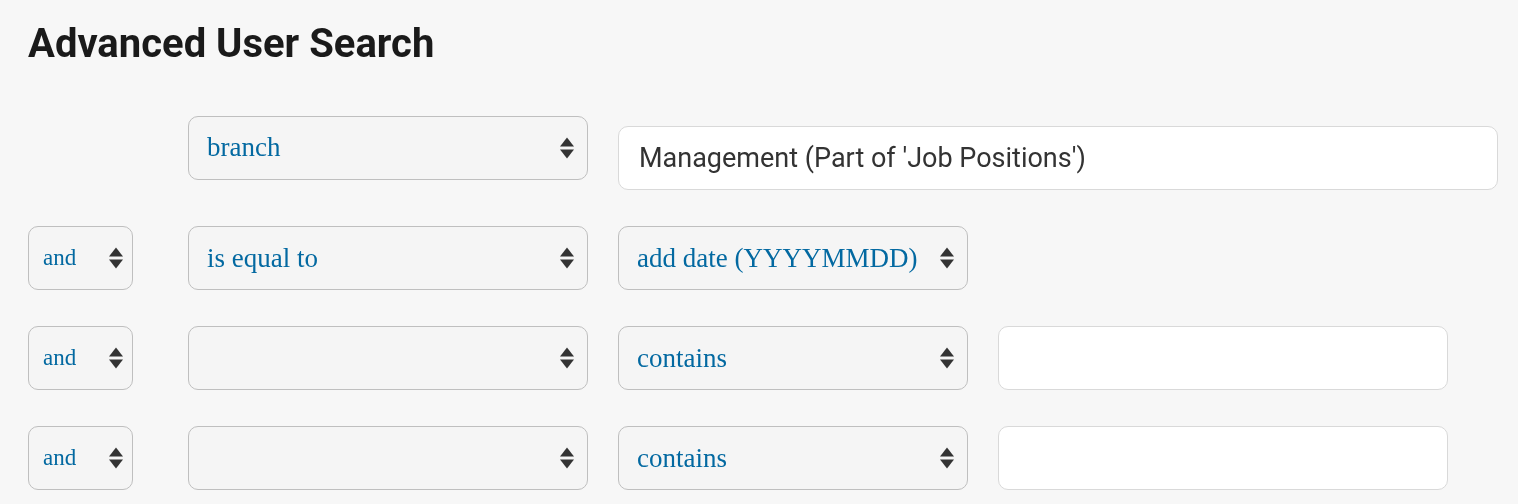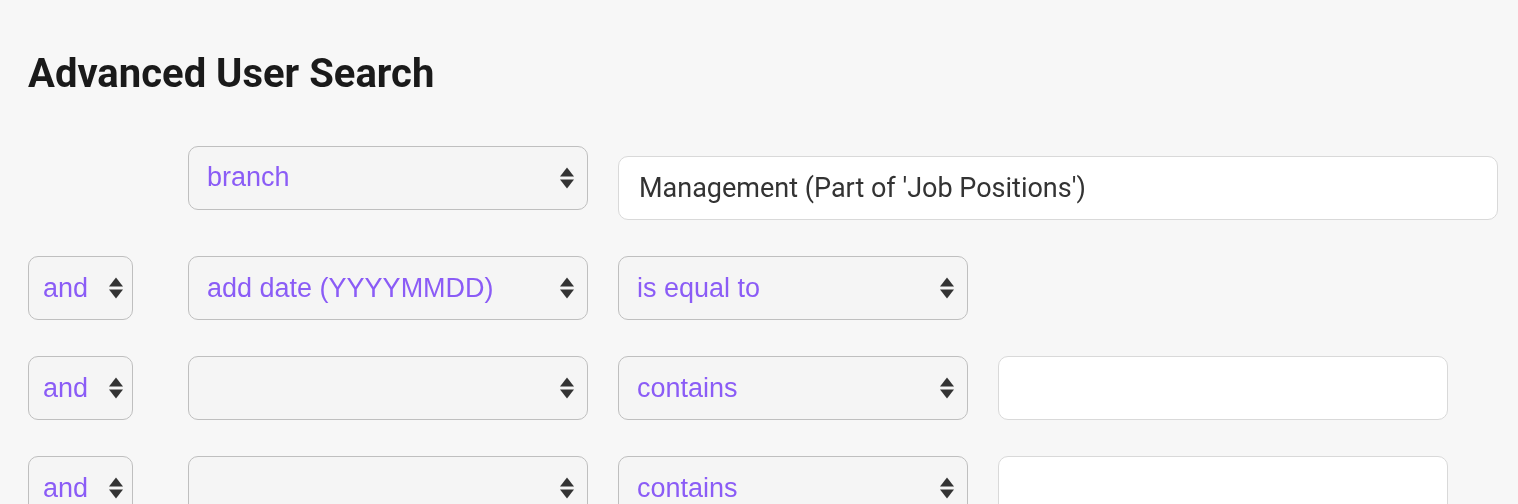--- a/index.html
+++ b/index.html
@@ -11,21 +11,20 @@
       font-family: -apple-system, BlinkMacSystemFont, "Segoe UI", Roboto, Helvetica, Arial, sans-serif;
       background: #f7f7f7;
       padding: 20px 28px;
       width: 1518px;
     }
     h1 {
       font-size: 40px;
       font-weight: 700;
       color: #1a1a1a;
       margin-bottom: 38px;
-      margin-top: 30px;
     }
     .rows {
       display: flex;
       flex-direction: column;
       gap: 36px;
     }
     .row {
       display: grid;
       grid-template-columns: 130px 400px 350px 450px;
       gap: 30px;
@@ -43,30 +42,30 @@
       width: 105px;
     }
     .select-btn {
       width: 100%;
       height: 64px;
       background: #f5f5f5;
       border: 1px solid #bfbfbf;
       border-radius: 10px;
       padding: 0 46px 0 18px;
       font-size: 27px;
-      color: #8b5cf6;
+      color: #0369a1;
       text-align: left;
       cursor: pointer;
-      font-family: Liberation Sans, sans-serif;
+      font-family: Liberation Serif, serif;
       display: flex;
       align-items: center;
     }
     .select-wrap.small .select-btn {
       padding: 0 38px 0 14px;
-      font-size: 27px;
+      font-size: 23px;
     }
     .spinner {
       position: absolute;
       right: 14px;
       top: 50%;
       transform: translateY(-50%);
       display: flex;
       flex-direction: column;
       gap: 3px;
       pointer-events: none;
@@ -136,31 +135,31 @@
         <span>and</span>
       </button>
       <span class="spinner">
         <span class="tri-up"></span>
           <span class="tri-down"></span>
       </span>
     </div>
 
     <div class="select-wrap">
       <button class="select-btn">
+        <span>is equal to</span>
+      </button>
+      <span class="spinner">
+        <span class="tri-up"></span>
+          <span class="tri-down"></span>
+      </span>
+    </div>
+
+    <div class="select-wrap">
+      <button class="select-btn">
         <span>add date (YYYYMMDD)</span>
-      </button>
-      <span class="spinner">
-        <span class="tri-up"></span>
-          <span class="tri-down"></span>
-      </span>
-    </div>
-
-    <div class="select-wrap">
-      <button class="select-btn">
-        <span>is equal to</span>
       </button>
       <span class="spinner">
         <span class="tri-up"></span>
           <span class="tri-down"></span>
       </span>
     </div>
 
   </div>
 
   <div class="row">

